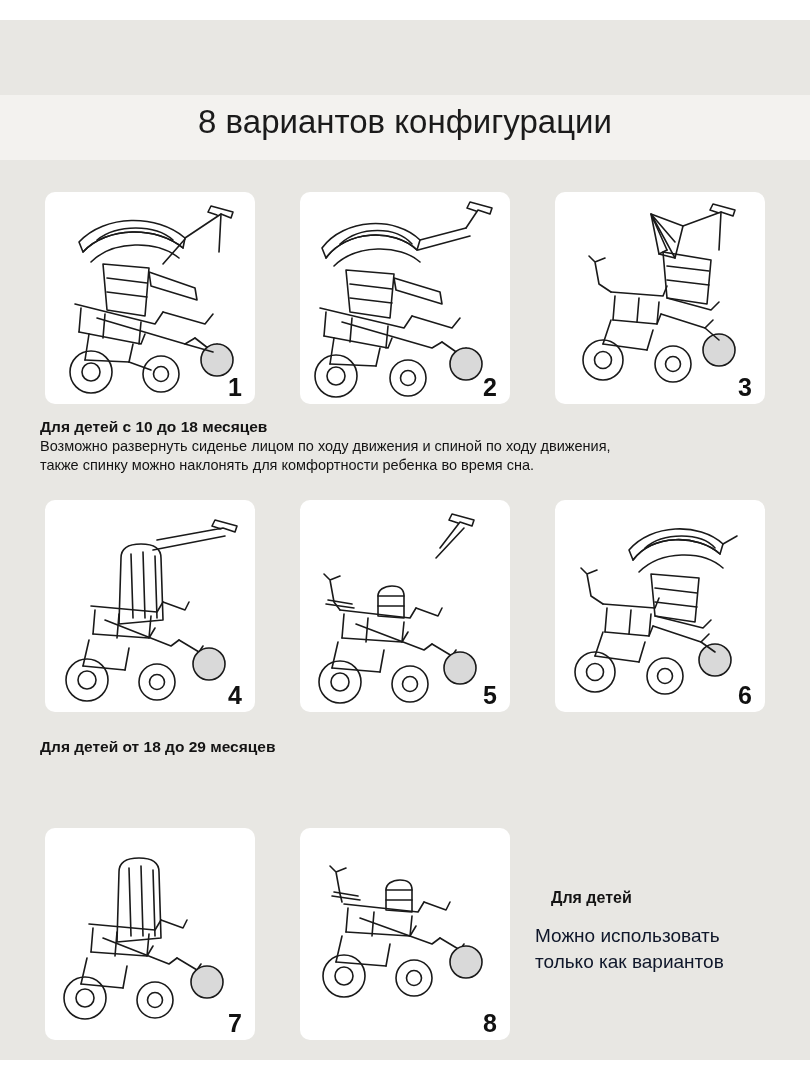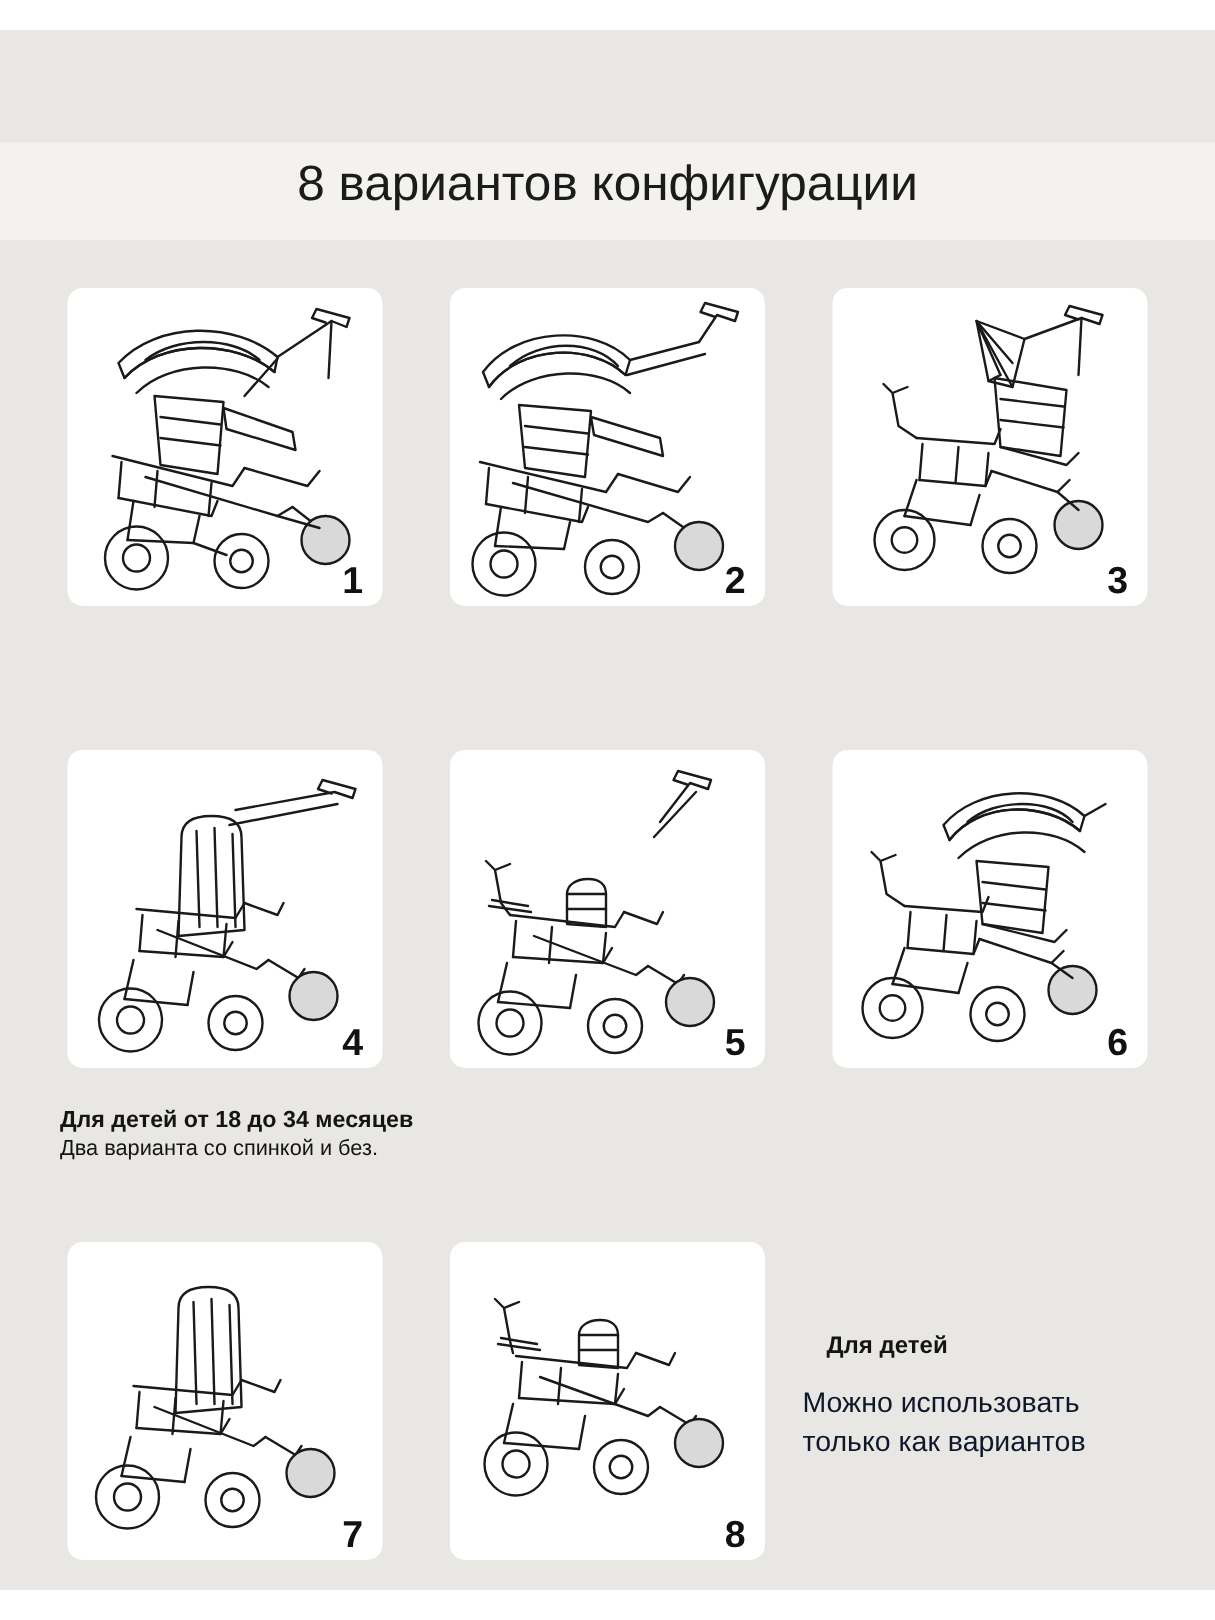--- a/index.html
+++ b/index.html
@@ -206,20 +206,25 @@
           <ellipse cx="48" cy="168" rx="8.5" ry="8.5"></ellipse>
           <ellipse cx="118" cy="172" rx="18" ry="18"></ellipse>
           <ellipse cx="118" cy="172" rx="7.5" ry="7.5"></ellipse>
           <ellipse cx="164" cy="158" rx="16" ry="16" fill="#d9d9d9"></ellipse>
           <path d="M150 136 L164 148"></path>
         </g>
       </svg>
       <div class="card-num">3</div>
     </div>
 
+    <div class="section" style="top:418px;">
+      <h3>Для детей с 10 до 18 месяцев</h3>
+      <p>Возможно развернуть сиденье лицом по ходу движения и спиной по ходу движения,</p>
+      <p>также спинку можно наклонять для комфортности ребенка во время сна.</p>
+    </div>
 
     <div class="card" style="left:45px; top:500px; width:210px; height:212px;">
       <svg viewBox="0 0 210 212">
         <g fill="none" stroke="#1a1a1a" stroke-width="1.6" stroke-linecap="round" stroke-linejoin="round">
           <path d="M112 40 L178 28 L190 32 L192 26 L170 20 L167 26 L176 29"></path>
           <path d="M108 50 L180 36"></path>
           <path d="M76 58 C76 48, 84 44, 96 44 C108 44, 116 48, 116 58 L118 120 L74 124 Z"></path>
           <path d="M86 54 L88 118 M98 52 L100 118 M110 56 L112 118"></path>
           <path d="M46 106 L112 112 L118 102"></path>
           <path d="M50 110 L48 134 M74 114 L72 138 M106 116 L104 138"></path>
@@ -289,22 +294,21 @@
           <ellipse cx="110" cy="176" rx="18" ry="18"></ellipse>
           <ellipse cx="110" cy="176" rx="7.5" ry="7.5"></ellipse>
           <ellipse cx="160" cy="160" rx="16" ry="16" fill="#d9d9d9"></ellipse>
           <path d="M146 142 L160 152"></path>
         </g>
       </svg>
       <div class="card-num">6</div>
     </div>
 
     <div class="section" style="top:738px;">
-      <h3>Для детей от 18 до 34 месяцев</h3>
-      <p>Два варианта со спинкой  и без.</p>
+      <h3>Для детей от 18 до 29 месяцев</h3>
     </div>
 
     <div class="card" style="left:45px; top:828px; width:210px; height:212px;">
       <svg viewBox="0 0 210 212">
         <g fill="none" stroke="#1a1a1a" stroke-width="1.6" stroke-linecap="round" stroke-linejoin="round">
           <path d="M74 44 C74 34, 82 30, 94 30 C106 30, 114 34, 114 44 L116 110 L72 114 Z"></path>
           <path d="M84 40 L86 108 M96 38 L98 108 M108 42 L110 108"></path>
           <path d="M44 96 L110 102 L116 92"></path>
           <path d="M48 100 L46 124 M72 104 L70 128 M104 106 L102 128"></path>
           <path d="M46 124 L102 128 L108 118"></path>

